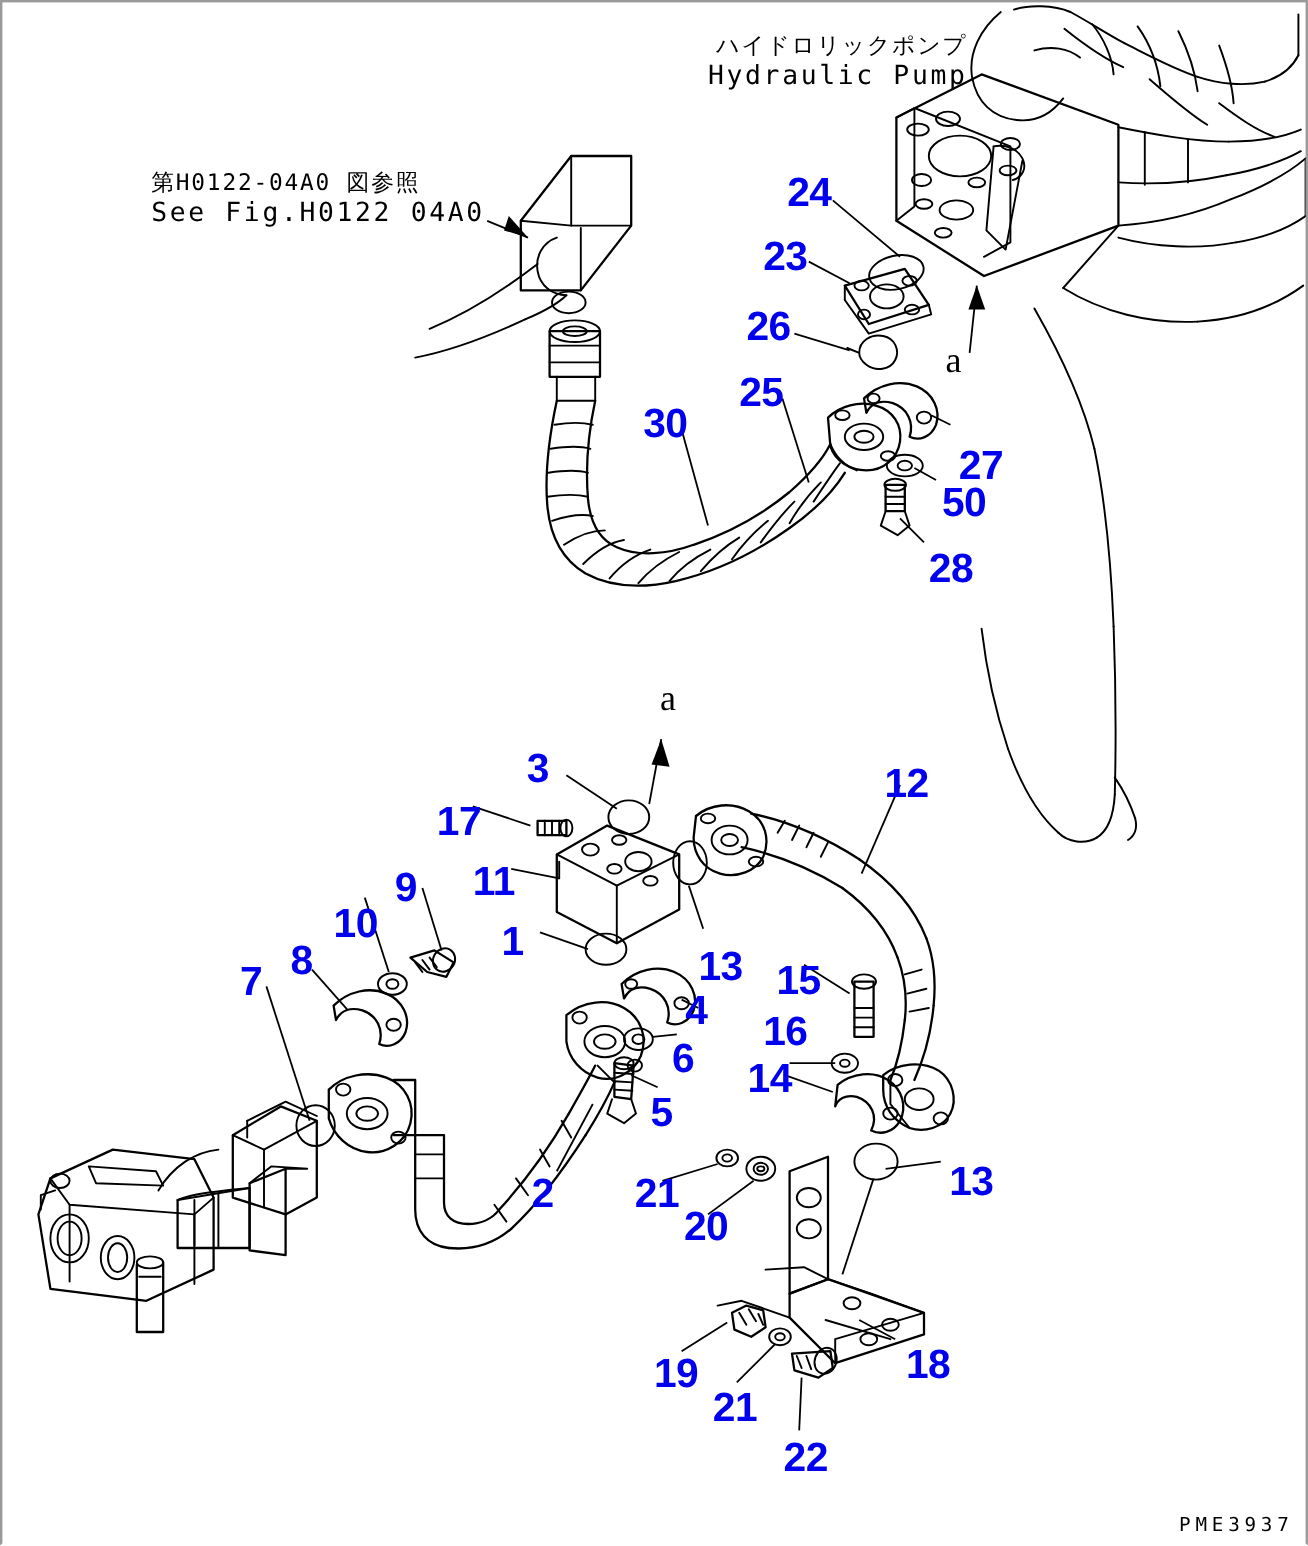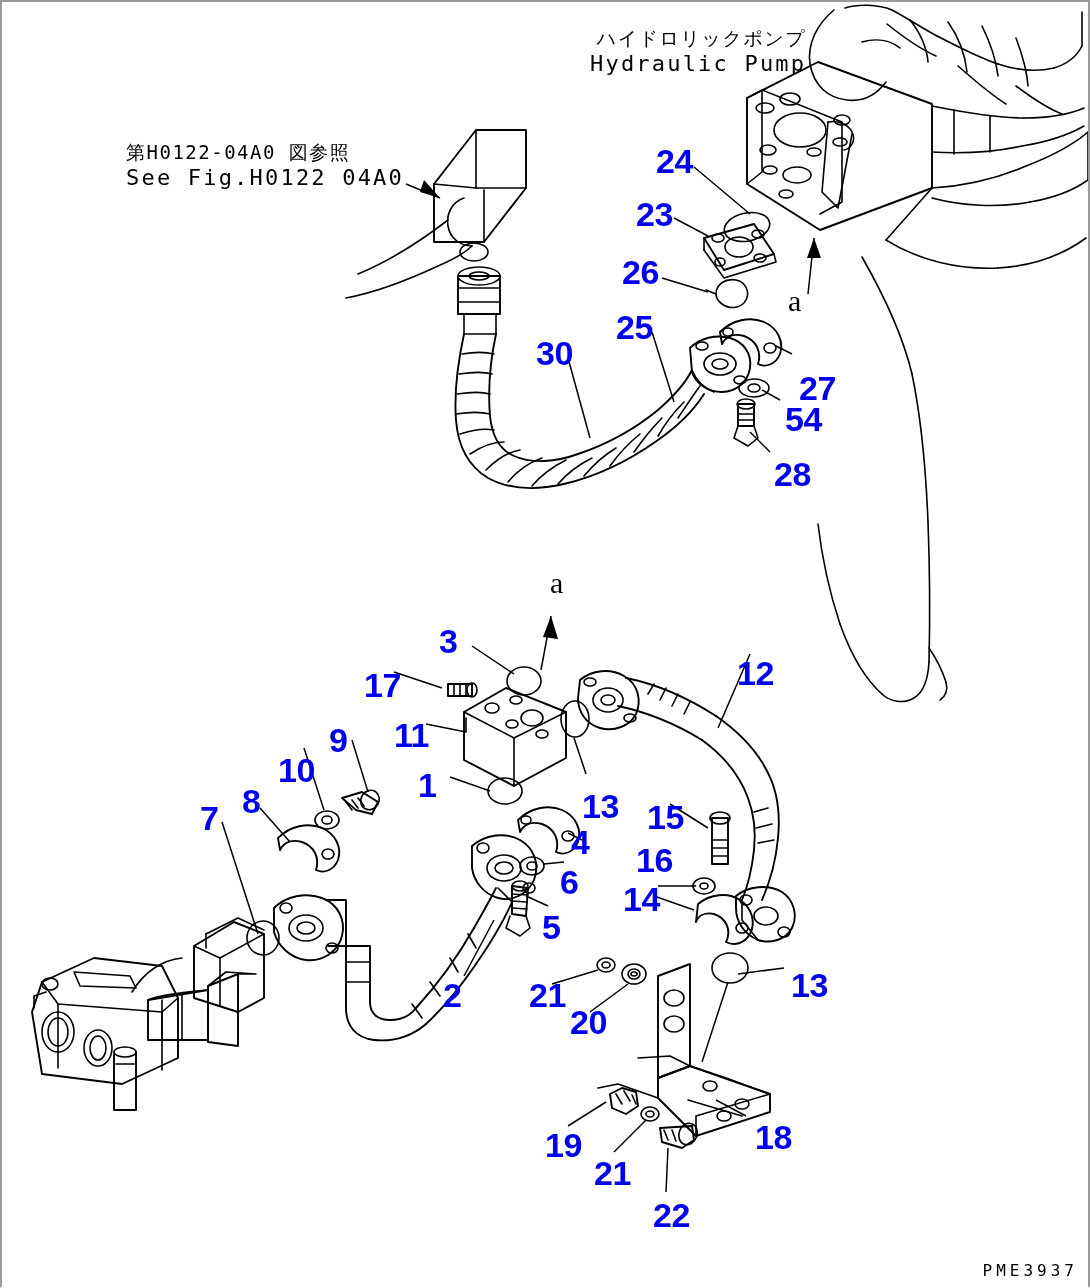--- a/index.html
+++ b/index.html
@@ -531,38 +531,38 @@
       <div class="num" style="left: 441px; top: 976px;">2</div>
       <div class="num" style="left: 437px; top: 622px;">3</div>
       <div class="num" style="left: 569px; top: 823px;">4</div>
       <div class="num" style="left: 540px; top: 908px;">5</div>
       <div class="num" style="left: 558px; top: 863px;">6</div>
       <div class="num" style="left: 198px; top: 799px;">7</div>
       <div class="num" style="left: 240px; top: 782px;">8</div>
       <div class="num" style="left: 327px; top: 721px;">9</div>
       <div class="num" style="left: 276px; top: 751px;">10</div>
       <div class="num" style="left: 392px; top: 716px;">11</div>
-      <div class="num" style="left: 735px; top: 634px; margin-top: 20px;">12</div>
+      <div class="num" style="left: 735px; top: 634px;">12</div>
       <div class="num" style="left: 580px; top: 787px;">13</div>
       <div class="num" style="left: 789px; top: 966px;">13</div>
       <div class="num" style="left: 621px; top: 880px;">14</div>
       <div class="num" style="left: 645px; top: 798px;">15</div>
       <div class="num" style="left: 634px; top: 841px;">16</div>
       <div class="num" style="left: 362px; top: 666px;">17</div>
       <div class="num" style="left: 753px; top: 1118px;">18</div>
       <div class="num" style="left: 543px; top: 1126px;">19</div>
       <div class="num" style="left: 568px; top: 1003px;">20</div>
       <div class="num" style="left: 527px; top: 976px;">21</div>
       <div class="num" style="left: 592px; top: 1154px;">21</div>
       <div class="num" style="left: 651px; top: 1196px;">22</div>
       <div class="num" style="left: 634px; top: 195px;">23</div>
       <div class="num" style="left: 654px; top: 142px;">24</div>
       <div class="num" style="left: 614px; top: 308px;">25</div>
       <div class="num" style="left: 620px; top: 253px;">26</div>
       <div class="num" style="left: 797px; top: 369px;">27</div>
       <div class="num" style="left: 772px; top: 455px;">28</div>
-      <div class="num" style="left: 783px; top: 400px;">54</div>
+      <div class="num" style="left: 783px; top: 400px;">50</div>
       <div class="num" style="left: 534px; top: 334px;">30</div>
     </div>
 
   <div id="figcode">PME3937</div>
 
 </div>
 
 </body></html>

